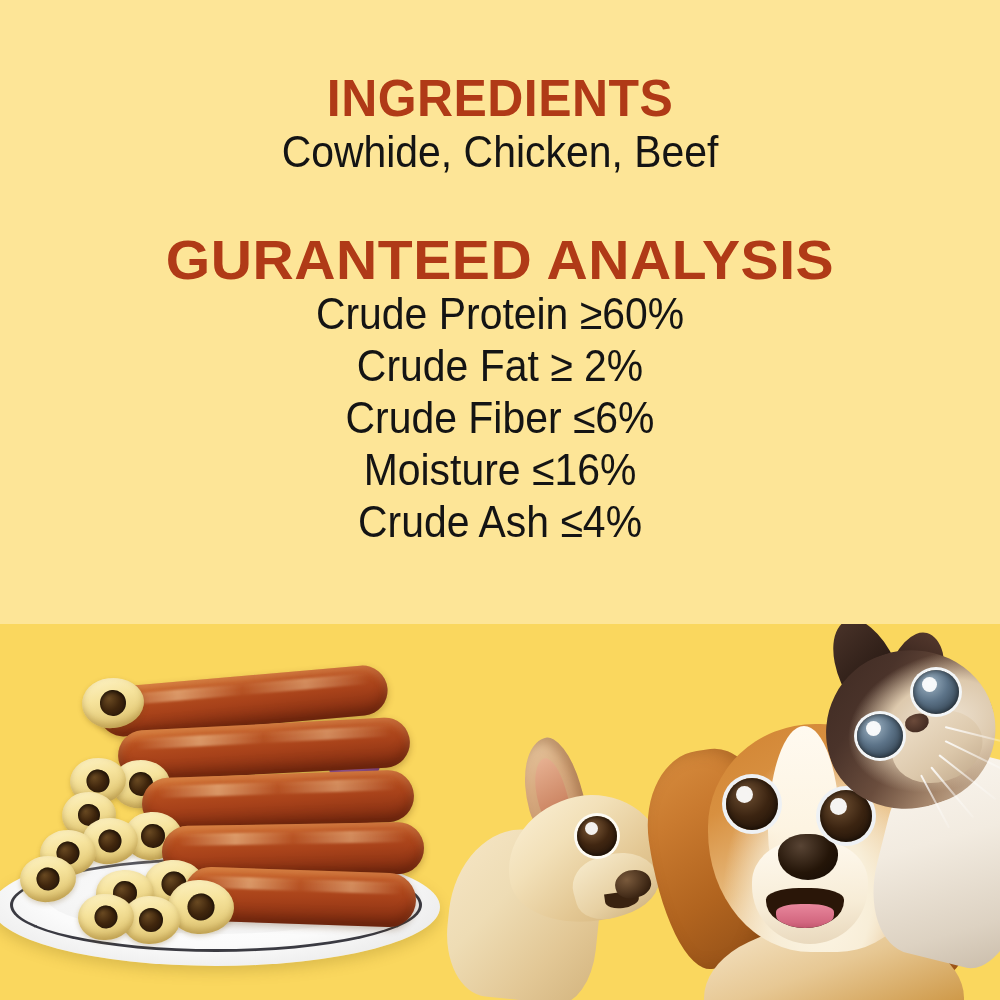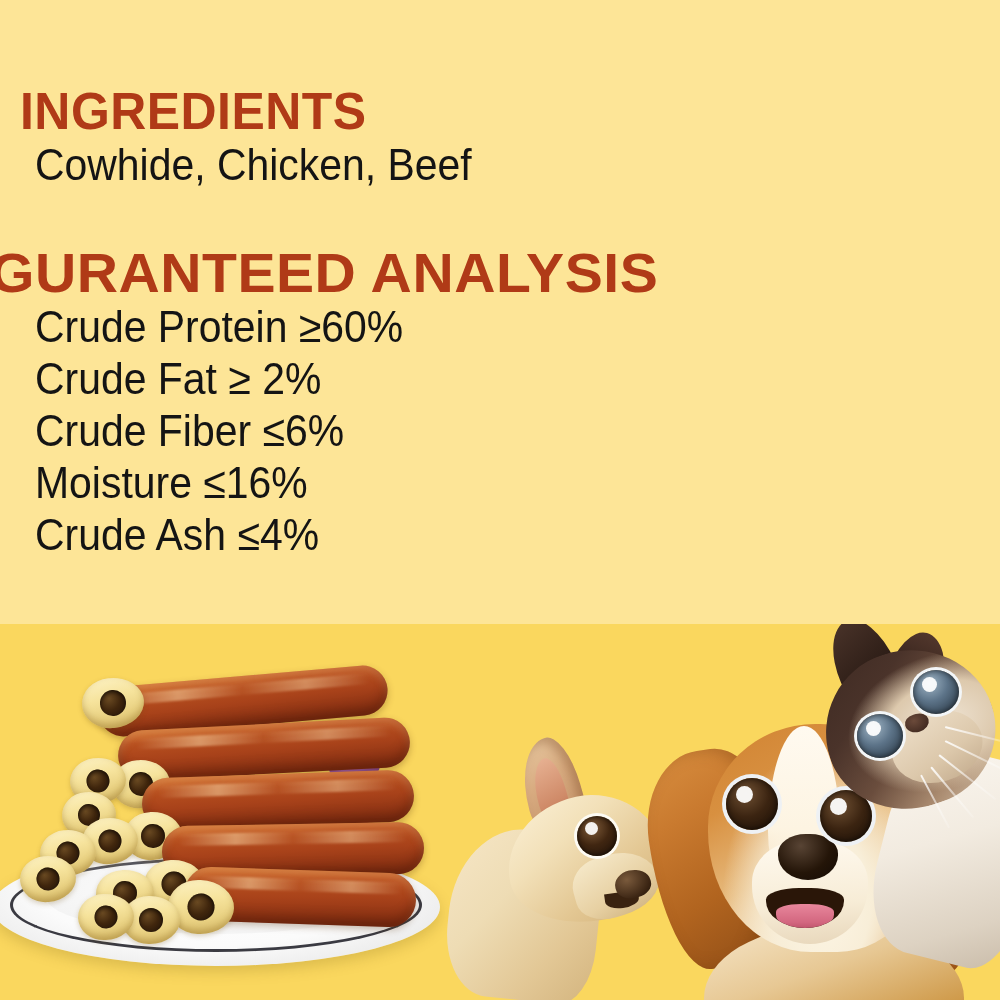--- a/index.html
+++ b/index.html
@@ -11,24 +11,24 @@
   }
   #poster{
     position:relative;
     width:1000px; height:1000px;
     overflow:hidden;
     background:#fde597;
   }
 
   
   .info-panel{
-    position:absolute; left:0; top:17px;
+    position:absolute; left:0; top:4px;
     width:1000px; height:624px;
     background:#fde597;
-    text-align:left;
+    text-align:center;
   }
 
   .heading{
     color:#b03a17;
     font-weight:bold;
     letter-spacing:0.5px;
     line-height:1.0;
     white-space:nowrap;
   }
   .heading-ingredients{

